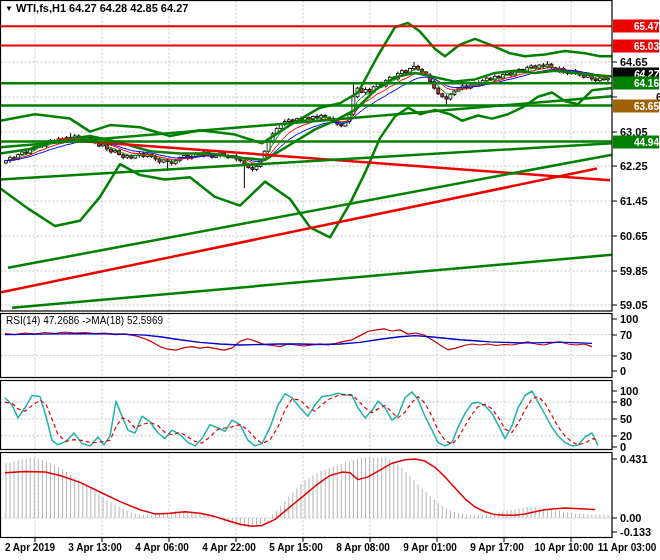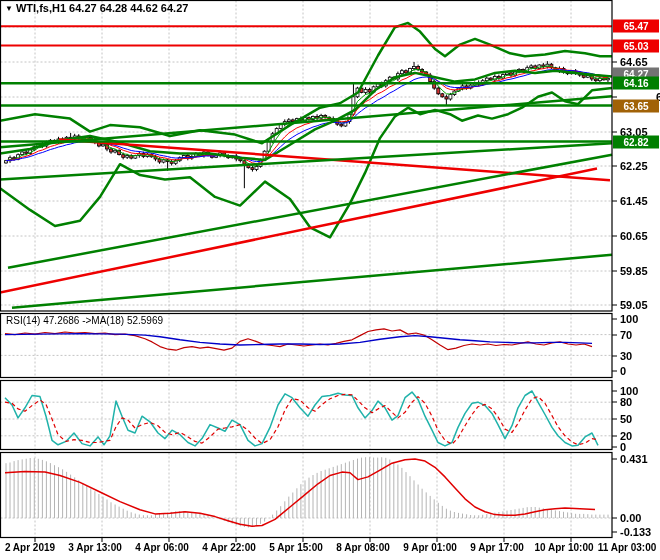--- a/index.html
+++ b/index.html
@@ -6,21 +6,21 @@
   .chart-window{position:relative;width:660px;height:560px;background:#ffffff;
     font-family:"Liberation Sans",sans-serif;overflow:hidden;}
   #plot{position:absolute;left:0;top:0;z-index:1;}
   .txt{position:absolute;z-index:3;white-space:nowrap;color:#000;}
   .chart-title{left:5px;top:2px;font-size:11px;font-weight:700;}
   .chart-title .tri{font-size:8px;position:relative;top:-1px;margin-right:3px;}
   .ind-label{font-size:10px;font-weight:400;text-align:center;}
   .axis-label{font-size:11px;font-weight:700;transform:translateY(-50%);}
   .time-label{font-size:10px;font-weight:700;transform:translateX(-50%);top:542px;}
   .badge{position:absolute;z-index:4;left:613px;width:46px;height:13px;line-height:13px;
-    text-align:center;font-size:10px;font-weight:700;color:#fff;transform:translateY(-50%);}
+    text-align:right;font-size:10px;font-weight:700;color:#fff;transform:translateY(-50%);}
 </style>
 </head>
 <body>
 
 <div class="chart-window">
   <svg id="plot" width="660" height="560">
       <g>
         <line x1="35" y1="0.5" x2="35" y2="311" stroke="#c4c4c4" stroke-width="1" stroke-dasharray="2 2"></line>
         <line x1="35" y1="313.5" x2="35" y2="377.5" stroke="#c4c4c4" stroke-width="1" stroke-dasharray="2 2"></line>
         <line x1="35" y1="380.5" x2="35" y2="449.5" stroke="#c4c4c4" stroke-width="1" stroke-dasharray="2 2"></line>
@@ -580,21 +580,21 @@
         <line x1="236" y1="538" x2="236" y2="542" stroke="#000" stroke-width="1"></line>
         <line x1="303" y1="538" x2="303" y2="542" stroke="#000" stroke-width="1"></line>
         <line x1="370" y1="538" x2="370" y2="542" stroke="#000" stroke-width="1"></line>
         <line x1="437" y1="538" x2="437" y2="542" stroke="#000" stroke-width="1"></line>
         <line x1="504" y1="538" x2="504" y2="542" stroke="#000" stroke-width="1"></line>
         <line x1="571" y1="538" x2="571" y2="542" stroke="#000" stroke-width="1"></line>
       </g>
     </svg>
 
   <div class="txt chart-title">
-    <span class="tri">▼</span><span>WTI,fs,H1</span>&nbsp;<span>64.27 64.28 44.62 64.27</span>
+    <span class="tri">▼</span><span>WTI,fs,H1</span>&nbsp;<span>64.27 64.28 42.85 64.27</span>
   </div>
 
   <div class="txt ind-label" style="left:6px;top:315px;">RSI(14) 47.2686  -&gt;MA(18) 52.5969</div>
 
   <div id="axis-right">
       <div class="txt axis-label" style="left: 620px; top: 62px;">64.65</div>
       <div class="txt axis-label" style="left: 620px; top: 97px; margin-left: 36px;">63.85</div>
       <div class="txt axis-label" style="left: 620px; top: 132px;">63.05</div>
       <div class="txt axis-label" style="left: 620px; top: 166px;">62.25</div>
       <div class="txt axis-label" style="left: 620px; top: 201px;">61.45</div>
@@ -608,24 +608,24 @@
       <div class="txt axis-label" style="left: 620px; top: 391px;">100</div>
       <div class="txt axis-label" style="left: 620px; top: 402px;">80</div>
       <div class="txt axis-label" style="left: 620px; top: 419px;">50</div>
       <div class="txt axis-label" style="left: 620px; top: 436px;">20</div>
       <div class="txt axis-label" style="left: 620px; top: 447px;">0</div>
       <div class="txt axis-label" style="left: 620px; top: 459px;">0.431</div>
       <div class="txt axis-label" style="left: 620px; top: 518px;">0.00</div>
       <div class="txt axis-label" style="left: 620px; top: 532px;">-0.133</div>
       <div class="badge" style="top: 26px; background: rgb(238, 0, 0);">65.47</div>
       <div class="badge" style="top: 46px; background: rgb(238, 0, 0);">65.03</div>
-      <div class="badge" style="top: 74px; background: #737373;">64.27</div>
+      <div class="badge" style="top: 74px; background: #000000; font-style: italic;">64.27</div>
       <div class="badge" style="top: 83px; background: rgb(0, 127, 0);">64.16</div>
       <div class="badge" style="top: 106px; background: #a16207;">63.65</div>
-      <div class="badge" style="top: 142px; background: rgb(0, 127, 0);">62.82</div>
+      <div class="badge" style="top: 142px; background: rgb(0, 127, 0);">44.94</div>
     </div>
   <div id="axis-time">
       <div class="txt time-label" style="left: 30px;">2 Apr 2019</div>
       <div class="txt time-label" style="left: 95px;">3 Apr 13:00</div>
       <div class="txt time-label" style="left: 162px; text-align: center;">4 Apr 06:00</div>
       <div class="txt time-label" style="left: 229px;">4 Apr 22:00</div>
       <div class="txt time-label" style="left: 296px;">5 Apr 15:00</div>
       <div class="txt time-label" style="left: 363px;">8 Apr 08:00</div>
       <div class="txt time-label" style="left: 430px;">9 Apr 01:00</div>
       <div class="txt time-label" style="left: 497px;">9 Apr 17:00</div>

